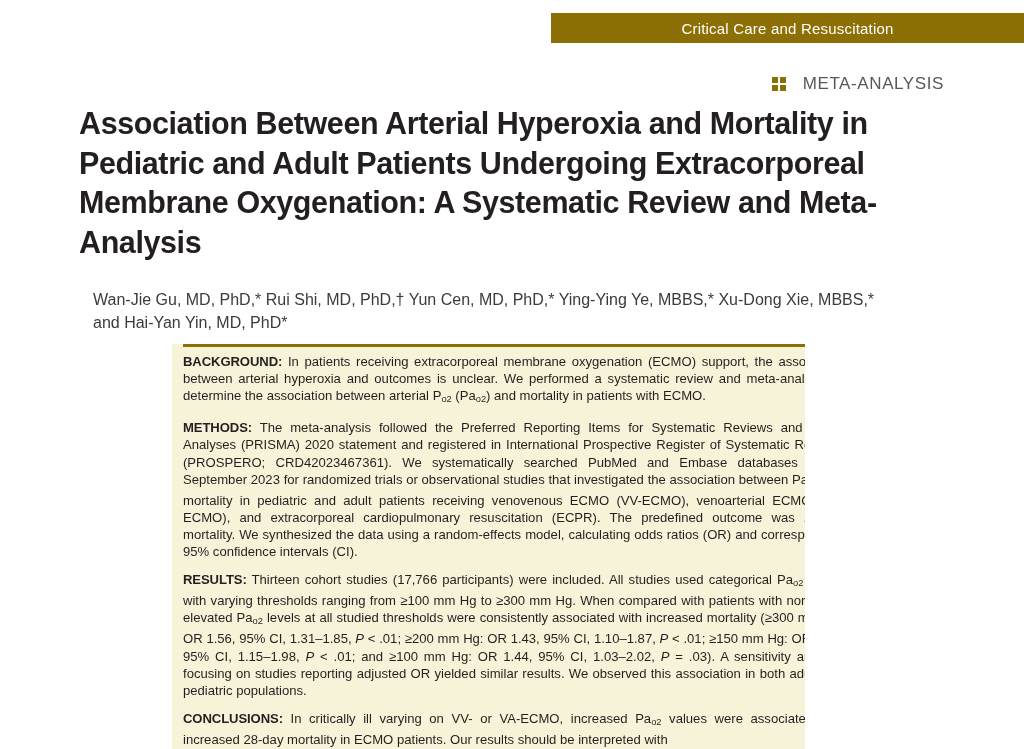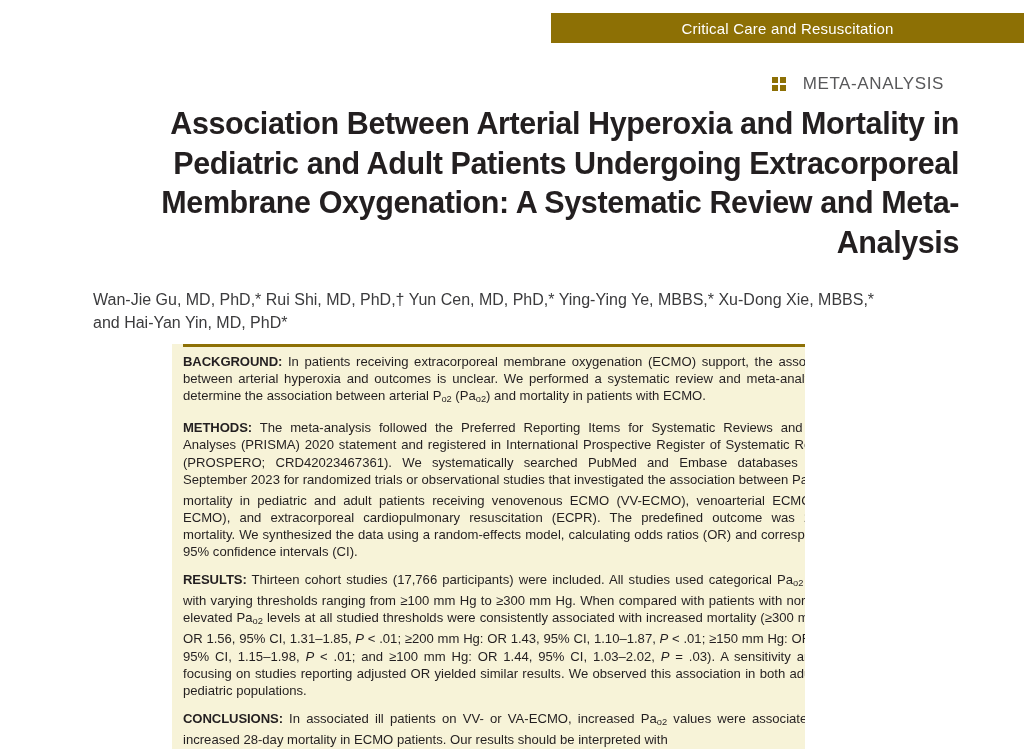--- a/index.html
+++ b/index.html
@@ -72,21 +72,20 @@
     left: 79px;
     top: 104px;
     width: 880px;
     margin: 0;
     font-size: 30.5px;
     line-height: 39.5px;
     font-weight: 700;
     letter-spacing: -0.4px;
     color: #231f20;
     font-stretch: condensed;
-    text-align: right;
   }
 
   
   .author-line {
     position: absolute;
     left: 79px;
     top: 274px;
     width: 790px;
     margin: 14px;
     font-size: 16px;
@@ -169,17 +168,17 @@
 
     <p class="abstract-section">
       <span class="abstract-label">METHODS:</span><span> The meta-analysis followed the Preferred Reporting Items for Systematic Reviews and Meta-Analyses (PRISMA) 2020 statement and registered in International Prospective Register of Systematic Reviews (PROSPERO; CRD42023467361). We systematically searched PubMed and Embase databases up to September 2023 for randomized trials or observational studies that investigated the association between Pa</span><span style="font-size:9.3px;vertical-align:-0.22em;">o</span><sub>2</sub><span> and mortality in pediatric and adult patients receiving venovenous ECMO (VV-ECMO), venoarterial ECMO (VA-ECMO), and extracorporeal cardiopulmonary resuscitation (ECPR). The predefined outcome was 28-day mortality. We synthesized the data using a random-effects model, calculating odds ratios (OR) and corresponding 95% confidence intervals (CI).</span>
     </p>
 
     <p class="abstract-section">
       <span class="abstract-label">RESULTS:</span><span> Thirteen cohort studies (17,766 participants) were included. All studies used categorical Pa</span><span style="font-size:9.3px;vertical-align:-0.22em;">o</span><sub>2</sub><span> cutoff, with varying thresholds ranging from ≥100 mm Hg to ≥300 mm Hg. When compared with patients with normoxia, elevated Pa</span><span style="font-size:9.3px;vertical-align:-0.22em;">o</span><sub>2</sub><span> levels at all studied thresholds were consistently associated with increased mortality (≥300 mm Hg: OR 1.56, 95% CI, 1.31–1.85, </span><span class="ital">P</span><span> &lt; .01; ≥200 mm Hg: OR 1.43, 95% CI, 1.10–1.87, </span><span class="ital">P</span><span> &lt; .01; ≥150 mm Hg: OR 1.51, 95% CI, 1.15–1.98, </span><span class="ital">P</span><span> &lt; .01; and ≥100 mm Hg: OR 1.44, 95% CI, 1.03–2.02, </span><span class="ital">P</span><span> = .03). A sensitivity analysis focusing on studies reporting adjusted OR yielded similar results. We observed this association in both adult and pediatric populations.</span>
     </p>
 
     <p class="abstract-section">
-      <span class="abstract-label">CONCLUSIONS:</span><span> In associated ill patients on VV- or VA-ECMO, increased Pa</span><span style="font-size:9.3px;vertical-align:-0.22em;">o</span><sub>2</sub><span> values were associated with increased 28-day mortality in ECMO patients. Our results should be interpreted with</span>
+      <span class="abstract-label">CONCLUSIONS:</span><span> In critically ill varying on VV- or VA-ECMO, increased Pa</span><span style="font-size:9.3px;vertical-align:-0.22em;">o</span><sub>2</sub><span> values were associated with increased 28-day mortality in ECMO patients. Our results should be interpreted with</span>
     </p>
 
   </div>
 </div>
 
 </body></html>

